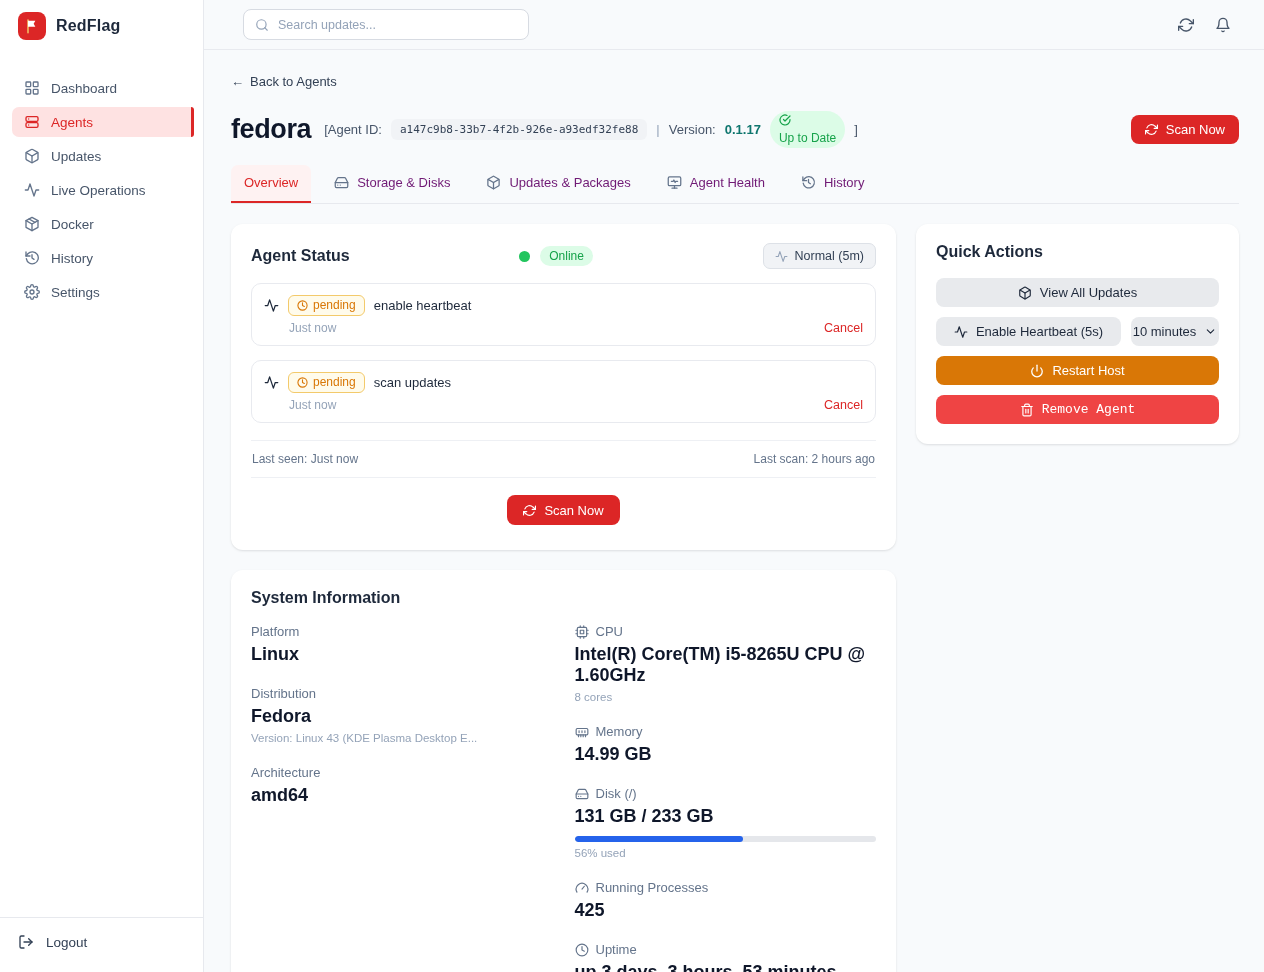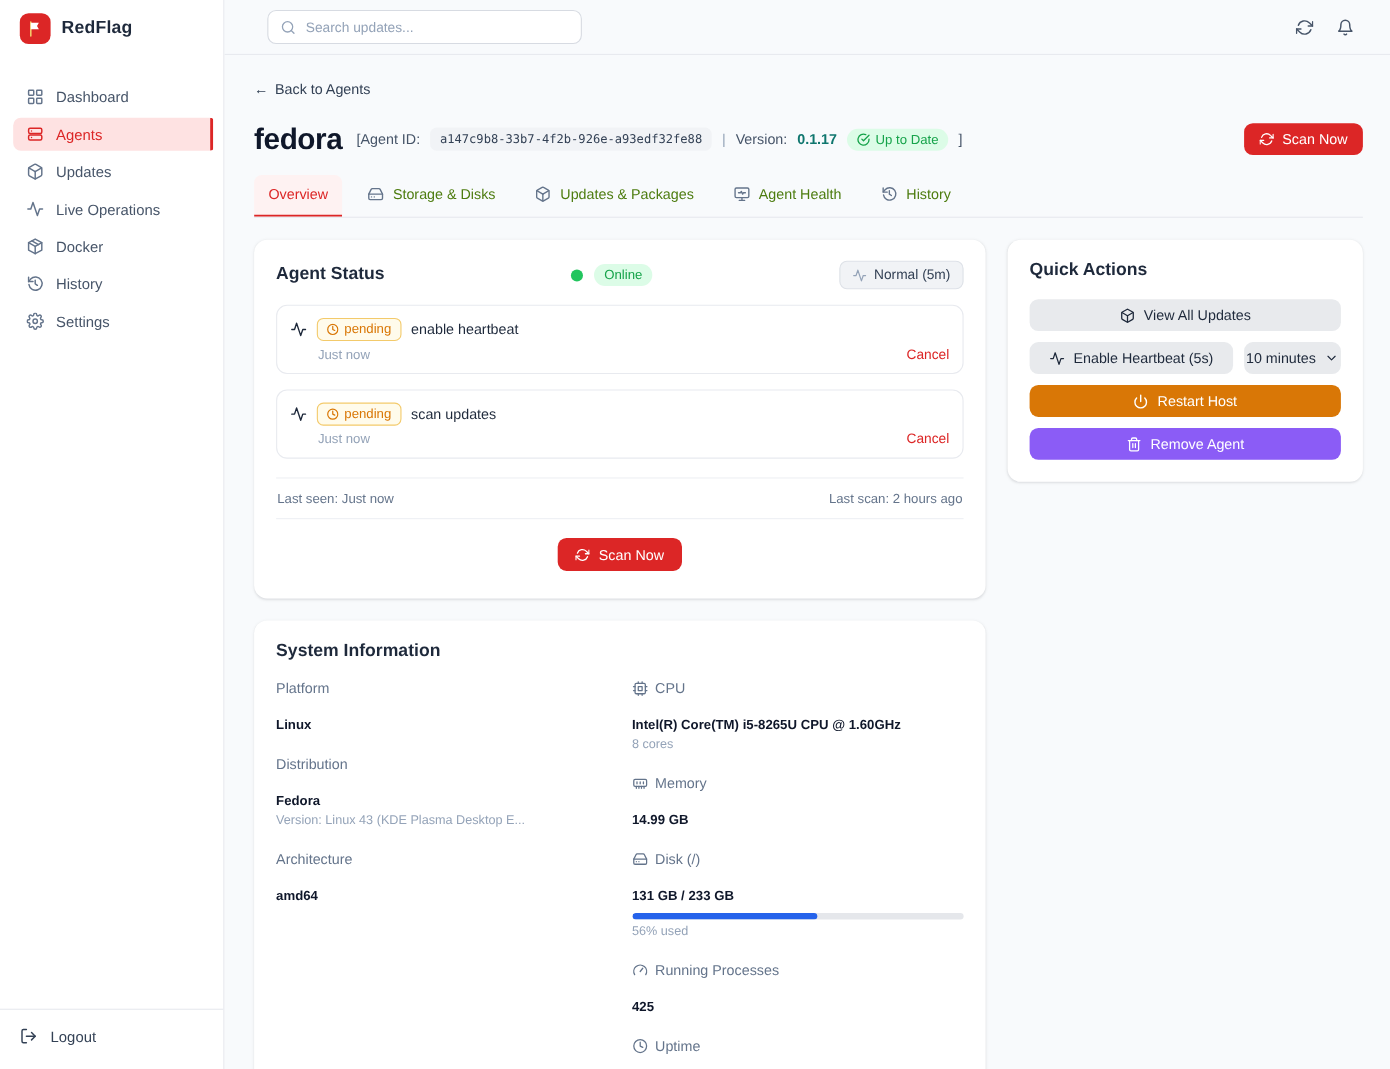--- a/index.html
+++ b/index.html
@@ -30,27 +30,27 @@
 
   
   .main { position:fixed; left:204px; top:50px; width:1060px; height:922px; overflow:hidden; padding:22px 25px 0 27px; }
   .back-link { display:inline-flex; align-items:center; gap:6px; font-size:13px; color:#334155; cursor:pointer; }
   .head-row { margin-top:21px; display:flex; align-items:center; }
   .agent-name { font-size:27px; font-weight:bold; color:#0f172a; letter-spacing:-.4px; }
   .head-meta { display:flex; align-items:center; gap:9px; margin-left:13px; font-size:13px; color:#475569; }
   .id-chip { font-family:"DejaVu Sans Mono", monospace; font-size:11px; color:#334155; background:#f1f3f6; border-radius:6px; padding:4px 9px; cursor:pointer; }
   .sep { color:#94a3b8; }
   .ver-val { font-weight:bold; color:#0f766e; }
-  .badge-green { display:inline-flex; align-items:center; gap:5px; background:#dcfce7; color:#16a34a; font-size:12px; font-weight:500; border-radius:999px; padding:3px 9px; }
+  .badge-green { display:inline-flex; gap:5px; background:#dcfce7; color:#16a34a; font-size:12px; font-weight:500; border-radius:999px; padding:3px 9px;flex-direction:column; }
   .btn-red { display:inline-flex; align-items:center; justify-content:center; gap:8px; background:#dc2626; color:#fff; border:none; border-radius:8px; font-size:13px; font-weight:500; font-family:"Liberation Sans",sans-serif; padding:0 14px; height:29px; cursor:pointer; }
   .head-scan { margin-left:auto; }
   .registered { margin-top:11px; font-size:12.5px; color:#64748b; }
 
   .tabs { margin-top:17px; display:flex; gap:10px; border-bottom:1px solid #e7e9ee; }
-  .tab { display:flex; align-items:center; gap:8px; padding:10px 13px 11px; font-size:13px; color:#4d7c0f; cursor:pointer; border-bottom:2px solid transparent; }
+  .tab { display:flex; align-items:center; gap:8px; padding:10px 13px 11px; font-size:13px; color:#701a75; cursor:pointer; border-bottom:2px solid transparent; }
   .tab .t-icon { color:#64748b; }
   .tab.active { color:#dc2626; background:#fef2f2; border-bottom:2px solid #dc2626; border-radius:7px 7px 0 0; font-weight:500; }
 
   .grid { margin-top:20px; display:grid; grid-template-columns:665px 323px; gap:20px; align-items:start; }
   .col-left { display:flex; flex-direction:column; gap:20px; }
   .card { background:#ffffff; border-radius:12px; box-shadow:0 1px 2px rgba(16,24,40,.05), 0 1px 3px rgba(16,24,40,.08); padding:19px 20px 20px; }
   .card-title { font-size:16px; font-weight:bold; color:#1e293b; }
 
   
   .as-head { display:flex; align-items:center; justify-content:space-between; }
@@ -71,28 +71,28 @@
   .as-scan-wrap .btn-red { height:30px; padding:0 16px; }
 
   
   .qa-list { margin-top:17px; display:flex; flex-direction:column; gap:10px; }
   .qa-btn { height:29px; border:none; border-radius:8px; display:flex; align-items:center; justify-content:center; gap:8px; font-size:13px; font-family:"Liberation Sans",sans-serif; cursor:pointer; width:100%; font-weight:400; }
   .qa-gray { background:#e8eaed; color:#1e293b; }
   .qa-row { display:flex; gap:10px; }
   .qa-row .qa-hb { flex:2.1; }
   .qa-row .qa-dd { flex:1; }
   .qa-orange { background:#d97706; color:#fff; }
-  .qa-danger { background:#8b5cf6; color:#fff; }
+  .qa-danger { background:#ef4444; color:#fff;font-family:Liberation Mono, monospace; }
 
   
   .si-grid { margin-top:17px; display:grid; grid-template-columns:1fr 1fr; column-gap:22px; }
   .si-block { margin-bottom:21px; }
   .si-label { font-size:13px; color:#64748b; display:flex; align-items:center; gap:7px; }
   .si-label .s-icon { color:#64748b; }
-  .si-value { margin-top:19px; font-size:12px; font-weight:bold; color:#0f172a; }
+  .si-value { margin-top:5px; font-size:18px; font-weight:bold; color:#0f172a; }
   .si-sub { margin-top:5px; font-size:11.5px; color:#94a3b8; }
   .progress { margin-top:9px; width:100%; height:6px; background:#e5e7eb; border-radius:4px; overflow:hidden; }
   .progress-fill { height:100%; background:#2563eb; border-radius:4px; }
 </style>
 </head>
 <body>
 
 <aside class="sidebar">
   <div class="logo-row">
     <span class="logo-box">

